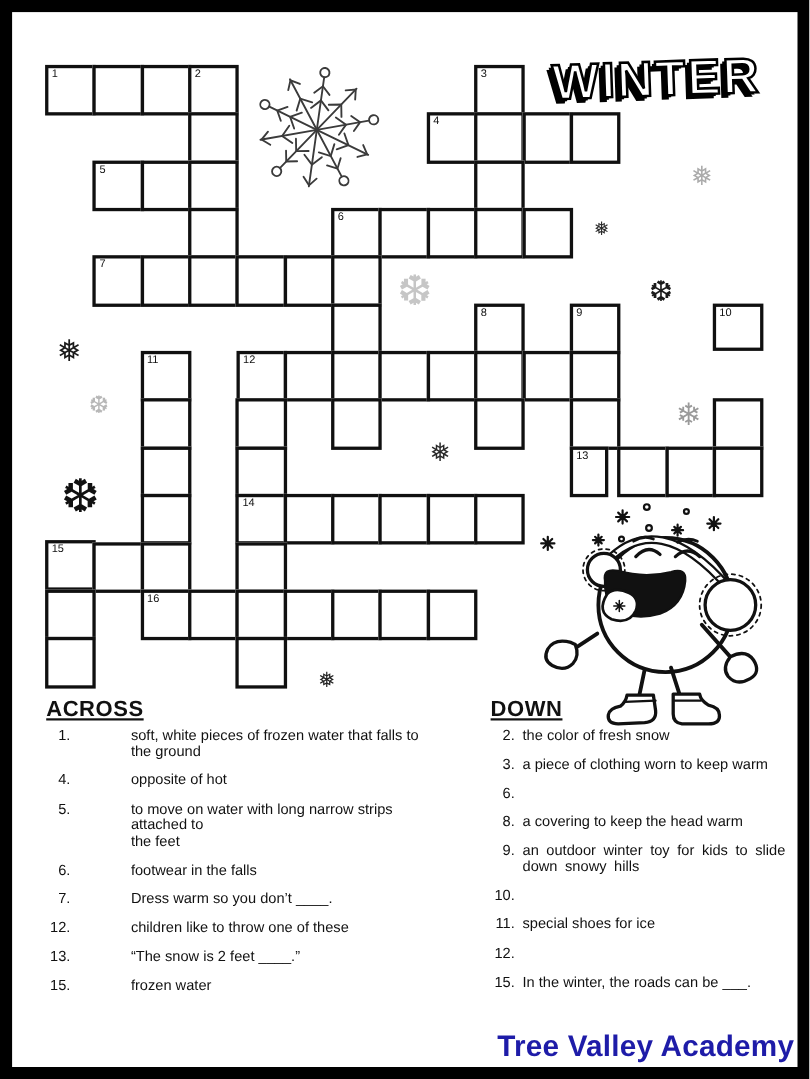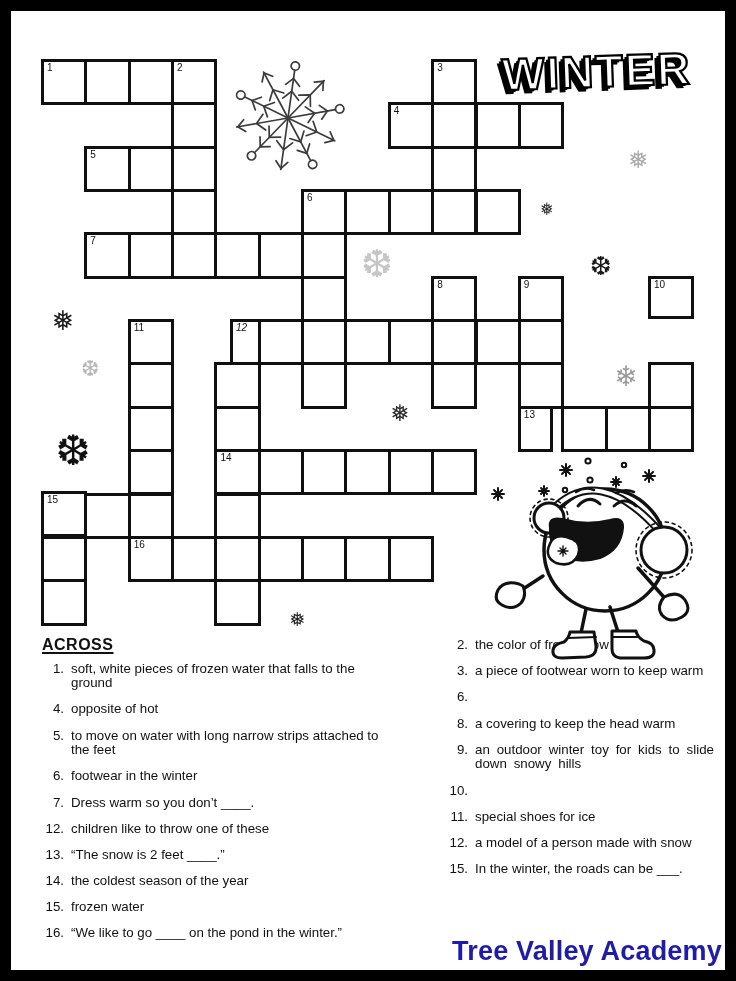--- a/index.html
+++ b/index.html
@@ -24,26 +24,26 @@
   }
   
   .flake{position:absolute; transform:translate(-50%,-50%); line-height:1;
          font-family:"DejaVu Sans", sans-serif; z-index:2;}
   .bigflake{position:absolute; z-index:2;}
   .snowman{position:absolute; z-index:3;}
   
   .clues{position:absolute; font-size:13.3px; line-height:14.6px;}
   #across{left:40px; top:638px; width:350px;}
   #down{left:444px; top:638px; width:282px;}
-  .clues h2{font-size:16px; font-weight:bold; margin:0 0 9px 2px; letter-spacing:.5px;
+  .clues h2{font-size:20px; font-weight:bold; margin:0 0 9px 2px; letter-spacing:.5px;
             text-decoration:underline; text-decoration-thickness:2px; text-underline-offset:2px;}
   .clue{display:flex; align-items:flex-start; margin-bottom:11.6px;}
   .clue-num{width:24px; min-width:24px; text-align:right; margin-right:7px;}
   .clue-text{white-space:pre-wrap;}
-  #across .clue-text{max-width:318px;}
+  #across .clue-text{max-width:318px;margin-left:48px;}
   #down .clue-text{max-width:248px;}
   
   #brand{position:absolute; right:14px; top:936px; font-size:27px; font-weight:bold;
          letter-spacing:.2px; z-index:5;}
 </style>
 </head>
 <body>
 
 <div id="page">
 
@@ -94,21 +94,21 @@
       </div>
       <div class="cell" style="left: 517.85px; top: 275.75px; width: 46.35px; height: 46.35px;">
         <span class="cellnum">9</span>
       </div>
       <div class="cell" style="left: 647.9px; top: 275.75px; width: 46.35px; height: 43px;">
         <span class="cellnum">10</span>
       </div>
       <div class="cell" style="left: 127.7px; top: 319.1px; width: 46.35px; height: 46.35px;">
         <span class="cellnum">11</span>
       </div>
-      <div class="cell" style="left: 230px; top: 319.1px; width: 46.35px; height: 46.35px; font-style: italic;">
+      <div class="cell" style="left: 215px; top: 319.1px; width: 46.35px; height: 46.35px;">
         <span class="cellnum">12</span>
       </div>
       <div class="cell" style="left: 257.75px; top: 319.1px; width: 46.35px; height: 46.35px;"></div>
       <div class="cell" style="left: 301.1px; top: 319.1px; width: 46.35px; height: 46.35px;"></div>
       <div class="cell" style="left: 344.45px; top: 319.1px; width: 46.35px; height: 46.35px;"></div>
       <div class="cell" style="left: 387.8px; top: 319.1px; width: 46.35px; height: 46.35px;"></div>
       <div class="cell" style="left: 431.15px; top: 319.1px; width: 46.35px; height: 46.35px;"></div>
       <div class="cell" style="left: 474.5px; top: 319.1px; width: 46.35px; height: 46.35px;"></div>
       <div class="cell" style="left: 517.85px; top: 319.1px; width: 46.35px; height: 46.35px;"></div>
       <div class="cell" style="left: 127.7px; top: 362.45px; width: 46.35px; height: 46.35px;"></div>
@@ -245,59 +245,52 @@
           <span class="clue-num">4.</span>
           <span class="clue-text">opposite of hot</span>
         </div>
         <div class="clue">
           <span class="clue-num">5.</span>
           <span class="clue-text">to move on water with long narrow strips attached to
 the feet</span>
         </div>
         <div class="clue">
           <span class="clue-num">6.</span>
-          <span class="clue-text">footwear in the winter</span>
+          <span class="clue-text">footwear in the falls</span>
         </div>
         <div class="clue">
           <span class="clue-num">7.</span>
           <span class="clue-text">Dress warm so you don’t ____.</span>
         </div>
         <div class="clue">
           <span class="clue-num">12.</span>
           <span class="clue-text">children like to throw one of these</span>
         </div>
         <div class="clue">
           <span class="clue-num">13.</span>
           <span class="clue-text">“The snow is 2 feet ____.”</span>
         </div>
         <div class="clue">
-          <span class="clue-num">14.</span>
-          <span class="clue-text">the coldest season of the year</span>
-        </div>
-        <div class="clue">
           <span class="clue-num">15.</span>
           <span class="clue-text">frozen water</span>
         </div>
-        <div class="clue">
-          <span class="clue-num">16.</span>
-          <span class="clue-text">“We like to go ____ on the pond in the winter.”</span>
-        </div>
       </div>
   </div>
 
   <div id="down" class="clues">
+    <h2>DOWN</h2>
     <div>
 
     <div class="clue">
           <span class="clue-num">2.</span>
           <span class="clue-text">the color of fresh snow</span>
         </div>
         <div class="clue">
           <span class="clue-num">3.</span>
-          <span class="clue-text">a piece of footwear worn to keep warm</span>
+          <span class="clue-text">a piece of clothing worn to keep warm</span>
         </div>
         <div class="clue">
           <span class="clue-num">6.</span>
         </div>
         <div class="clue">
           <span class="clue-num">8.</span>
           <span class="clue-text">a covering to keep the head warm</span>
         </div>
         <div class="clue">
           <span class="clue-num">9.</span>
@@ -306,21 +299,20 @@
         </div>
         <div class="clue">
           <span class="clue-num">10.</span>
         </div>
         <div class="clue">
           <span class="clue-num">11.</span>
           <span class="clue-text">special shoes for ice</span>
         </div>
         <div class="clue">
           <span class="clue-num">12.</span>
-          <span class="clue-text">a model of a person made with snow</span>
         </div>
         <div class="clue">
           <span class="clue-num">15.</span>
           <span class="clue-text">In the winter, the roads can be ___.</span>
         </div>
       </div>
   </div>
 
   <div id="brand" style="color: rgb(30, 28, 168);">Tree Valley Academy</div>
 

